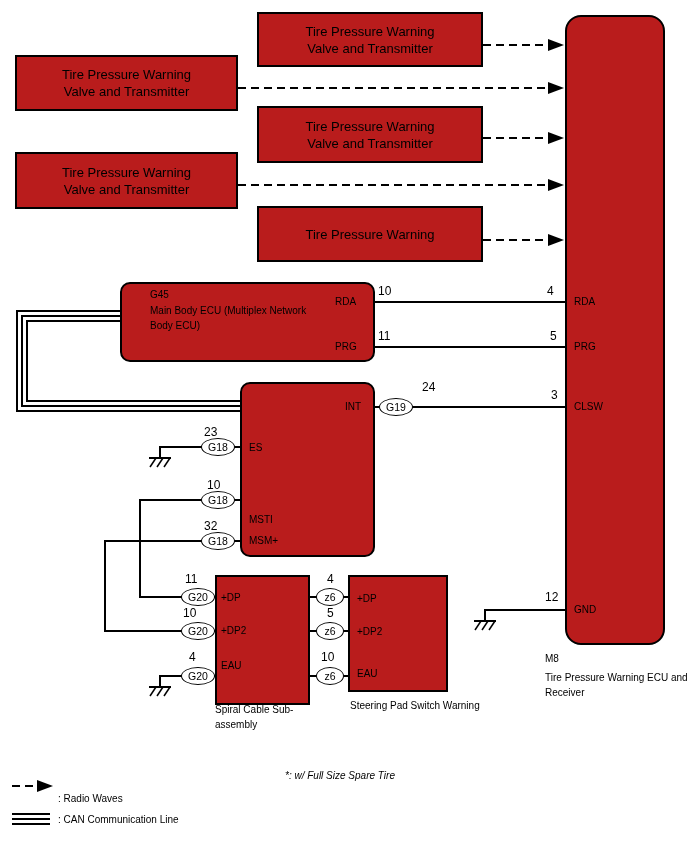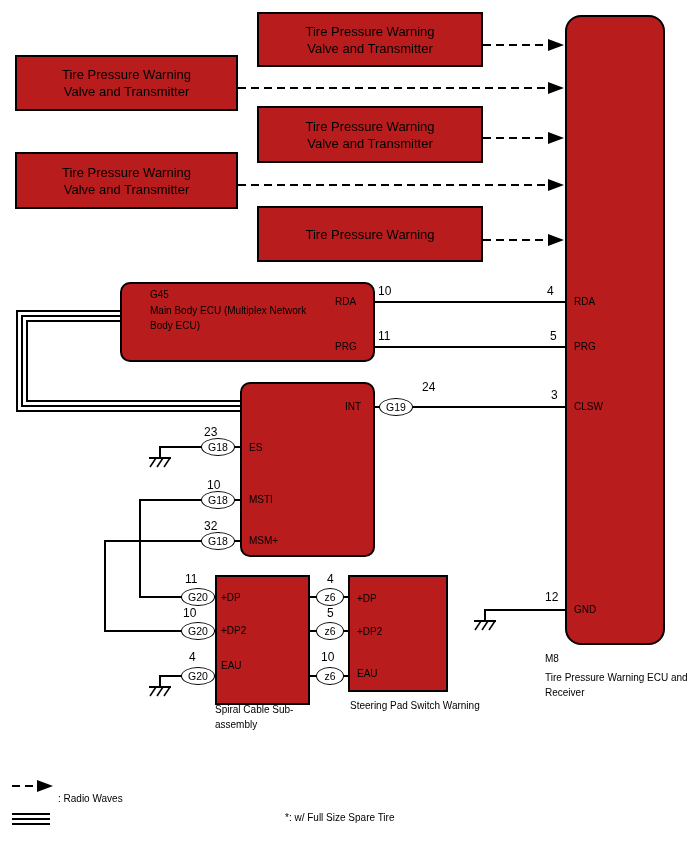--- a/index.html
+++ b/index.html
@@ -203,21 +203,21 @@
   <span class="lbl" style="left:574px; top:602px;">GND</span>
   <span class="pin" style="left:547px; top:285px;">4</span>
   <span class="pin" style="left:550px; top:330px;">5</span>
   <span class="pin" style="left:551px; top:389px;">3</span>
   <span class="pin" style="left:545px; top:591px;text-align:right;">12</span>
   <span class="lbl" style="left:545px; top:651px;">M8</span>
   <span class="lbl wrap" style="left:545px; top:670px; width:155px;">Tire Pressure Warning ECU and Receiver</span>
 
   <span class="lbl" style="left:345px; top:399px;">INT</span>
   <span class="lbl" style="left:249px; top:440px;">ES</span>
-  <span class="lbl" style="left:249px; top:492px;text-align:right;">MSTI</span>
+  <span class="lbl" style="left:249px; top:512px;text-align:right;">MSTI</span>
   <span class="lbl" style="left:249px; top:533px;">MSM+</span>
   <span class="pin" style="left:386px; top:381px;margin-left:36px;">24</span>
   <span class="pin" style="left:204px; top:426px;">23</span>
   <span class="pin" style="left:207px; top:479px;">10</span>
   <span class="pin" style="left:204px; top:520px;">32</span>
 
   <span class="lbl" style="left:221px; top:590px;">+DP</span>
   <span class="lbl" style="left:221px; top:623px;">+DP2</span>
   <span class="lbl" style="left:221px; top:658px;">EAU</span>
   <span class="pin" style="left:185px; top:573px;">11</span>
@@ -227,15 +227,16 @@
 
   <span class="lbl" style="left:357px; top:591px;">+DP</span>
   <span class="lbl" style="left:357px; top:624px;">+DP2</span>
   <span class="lbl" style="left:357px; top:666px;">EAU</span>
   <span class="pin" style="left:327px; top:573px;">4</span>
   <span class="pin" style="left:327px; top:607px;">5</span>
   <span class="pin" style="left:321px; top:651px;">10</span>
   <span class="lbl wrap" style="left:350px; top:698px; width:135px;">Steering Pad Switch Warning</span>
 
   <span class="lbl" style="left:58px; top:779px;margin-top:12px;">: Radio Waves</span>
-  <span class="lbl" style="left:285px; top:810px;">*: w/ Full Size Spare Tire</span>
+  <span class="lbl" style="left:58px; top:812px;">: CAN Communication Line</span>
+  <span class="lbl" style="left:285px; top:768px;font-style:italic;">*: w/ Full Size Spare Tire</span>
 
 </div>
 
 </body></html>

